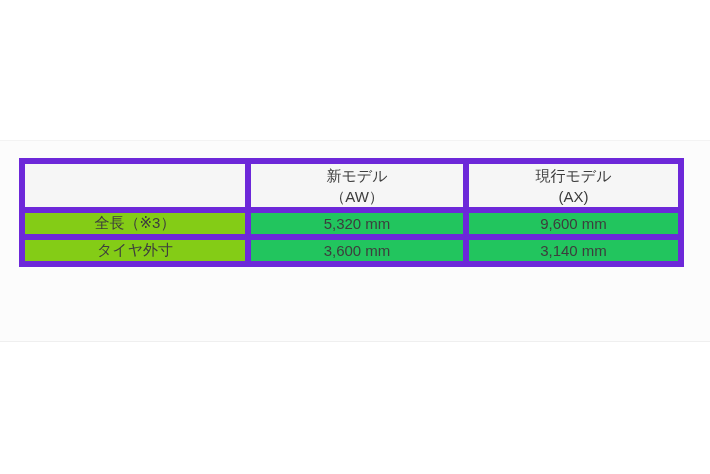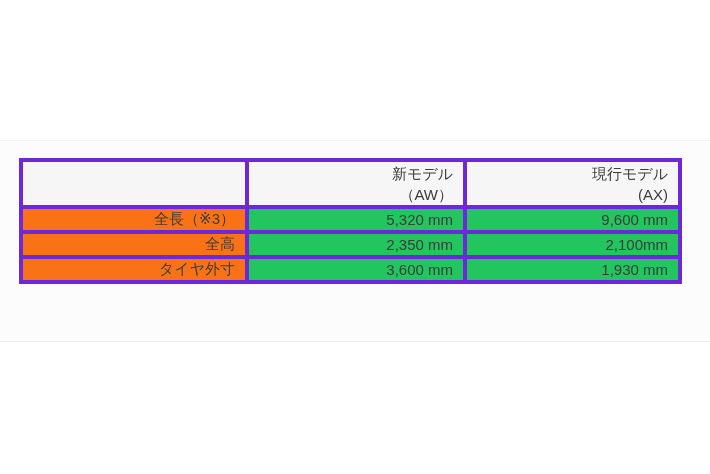--- a/index.html
+++ b/index.html
@@ -35,36 +35,36 @@
     table-layout: fixed;
     border: 1px solid #d4d4d4;
     font-size: 15px;
     color: #3d3d3d;
   }
   table.spec-table col.c1 { width: 226px; }
   table.spec-table col.c2 { width: 218px; }
   table.spec-table col.c3 { width: 215px; }
   table.spec-table th,
   table.spec-table td {
-    border: 4px solid #6d28d9;
+    border: 6px solid #6d28d9;
     padding: 0 10px;
-    text-align: right;
+    text-align: center;
     vertical-align: middle;
     font-weight: normal;
     white-space: nowrap;
     overflow: hidden;
   }
   table.spec-table thead th {
     background: #f6f6f6;
     height: 43px;
     line-height: 21px;
     vertical-align: middle;
   }
   table.spec-table tbody th {
-    background: #f97316;
+    background: #84cc16;
     height: 21px;
   }
   table.spec-table tbody td {
     background: #22c55e;
     height: 21px;
   }
   .hdr-line { display: block; line-height: 21px; }
 </style>
 </head>
 <body>
@@ -93,24 +93,19 @@
         </th>
       </tr>
     </thead>
     <tbody>
       <tr>
         <th>全長（※3）</th>
         <td>5,320 mm</td>
         <td>9,600 mm</td>
       </tr>
       <tr>
-        <th>全高</th>
-        <td>2,350 mm</td>
-        <td>2,100mm</td>
-      </tr>
-      <tr>
         <th>タイヤ外寸</th>
         <td>3,600 mm</td>
-        <td>1,930 mm</td>
+        <td>3,140 mm</td>
       </tr>
     </tbody>
   </table>
 </div>
 
 </body></html>

